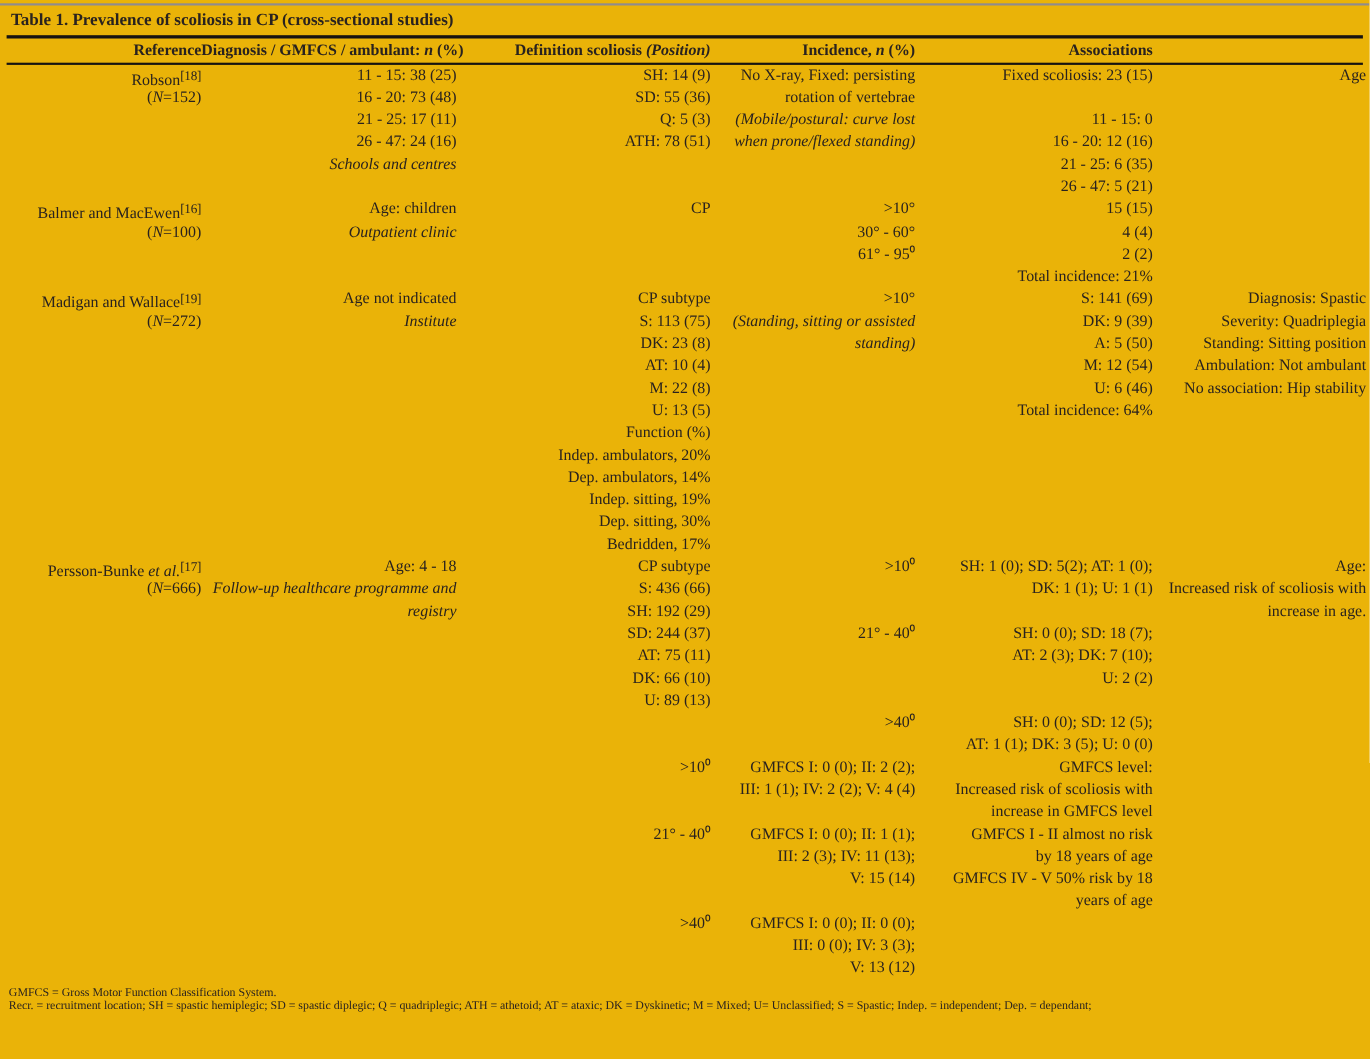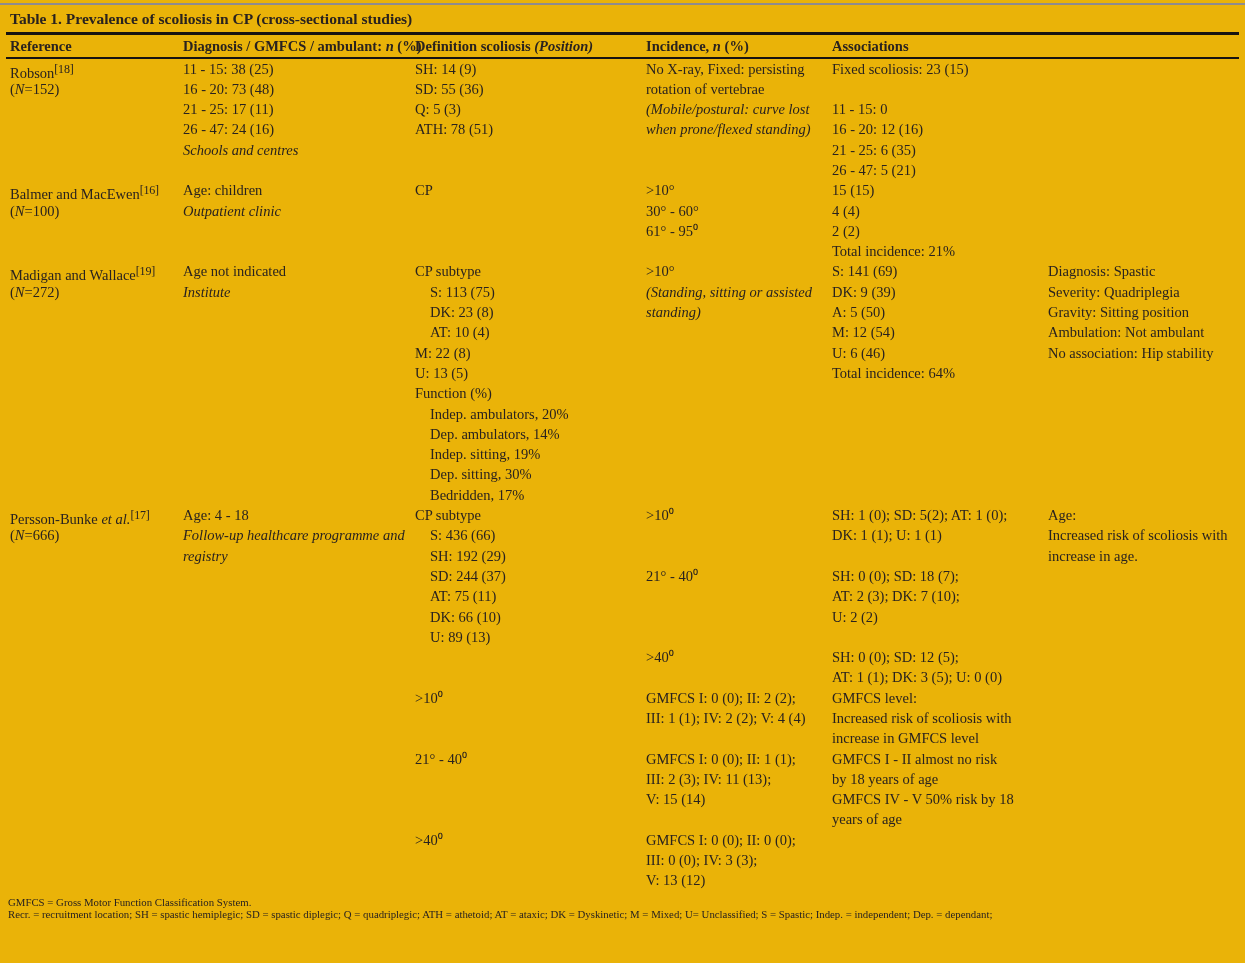--- a/index.html
+++ b/index.html
@@ -23,21 +23,21 @@
     display:grid;
     grid-template-columns:173px 232px 231px 186px 216px 194px;
     padding-left:10px;
   }
   .hdr .cell{
     font-weight:bold;font-size:14.5px;line-height:18px;
     padding:2px 0 2px 0;
     white-space:nowrap;
   }
   .row{ }
-  .cell{overflow:visible;}
+  .cell{overflow:visible;text-align:right;}
   .line{
     height:20.3px;
     font-size:14.5px;
     line-height:20.3px;
     white-space:nowrap;
   }
   .ind{padding-left:15px;}
   .it{font-style:italic;}
   .sup{font-size:12px;vertical-align:4.5px;letter-spacing:-0.2px;}
   .footnote{
@@ -89,20 +89,23 @@
           <div class="line"><span class="it ">when prone/flexed standing)</span></div>
         </div>
         <div class="cell">
           <div class="line">Fixed scoliosis: 23 (15)</div>
           <div class="line"></div>
           <div class="line">11 - 15: 0</div>
           <div class="line">16 - 20: 12 (16)</div>
           <div class="line">21 - 25: 6 (35)</div>
           <div class="line">26 - 47: 5 (21)</div>
         </div>
+        <div class="cell">
+          <div class="line">Age</div>
+        </div>
       </div>
       <div class="grid row">
         <div class="cell">
           <div class="line"><span class="">Balmer and MacEwen</span><span class="sup">[16]</span></div>
           <div class="line"><span class="">(</span><span class="it ">N</span><span class="">=100)</span></div>
         </div>
         <div class="cell">
           <div class="line">Age: children</div>
           <div class="line"><span class="it ">Outpatient clinic</span></div>
         </div>
@@ -154,21 +157,21 @@
           <div class="line">S: 141 (69)</div>
           <div class="line">DK: 9 (39)</div>
           <div class="line">A: 5 (50)</div>
           <div class="line">M: 12 (54)</div>
           <div class="line">U: 6 (46)</div>
           <div class="line">Total incidence: 64%</div>
         </div>
         <div class="cell">
           <div class="line">Diagnosis: Spastic</div>
           <div class="line">Severity: Quadriplegia</div>
-          <div class="line">Gravity: Sitting position</div>
+          <div class="line">Standing: Sitting position</div>
           <div class="line">Ambulation: Not ambulant</div>
           <div class="line">No association: Hip stability</div>
         </div>
       </div>
       <div class="grid row">
         <div class="cell">
           <div class="line"><span class="">Persson-Bunke </span><span class="it ">et al.</span><span class="sup">[17]</span></div>
           <div class="line"><span class="">(</span><span class="it ">N</span><span class="">=666)</span></div>
         </div>
         <div class="cell">

